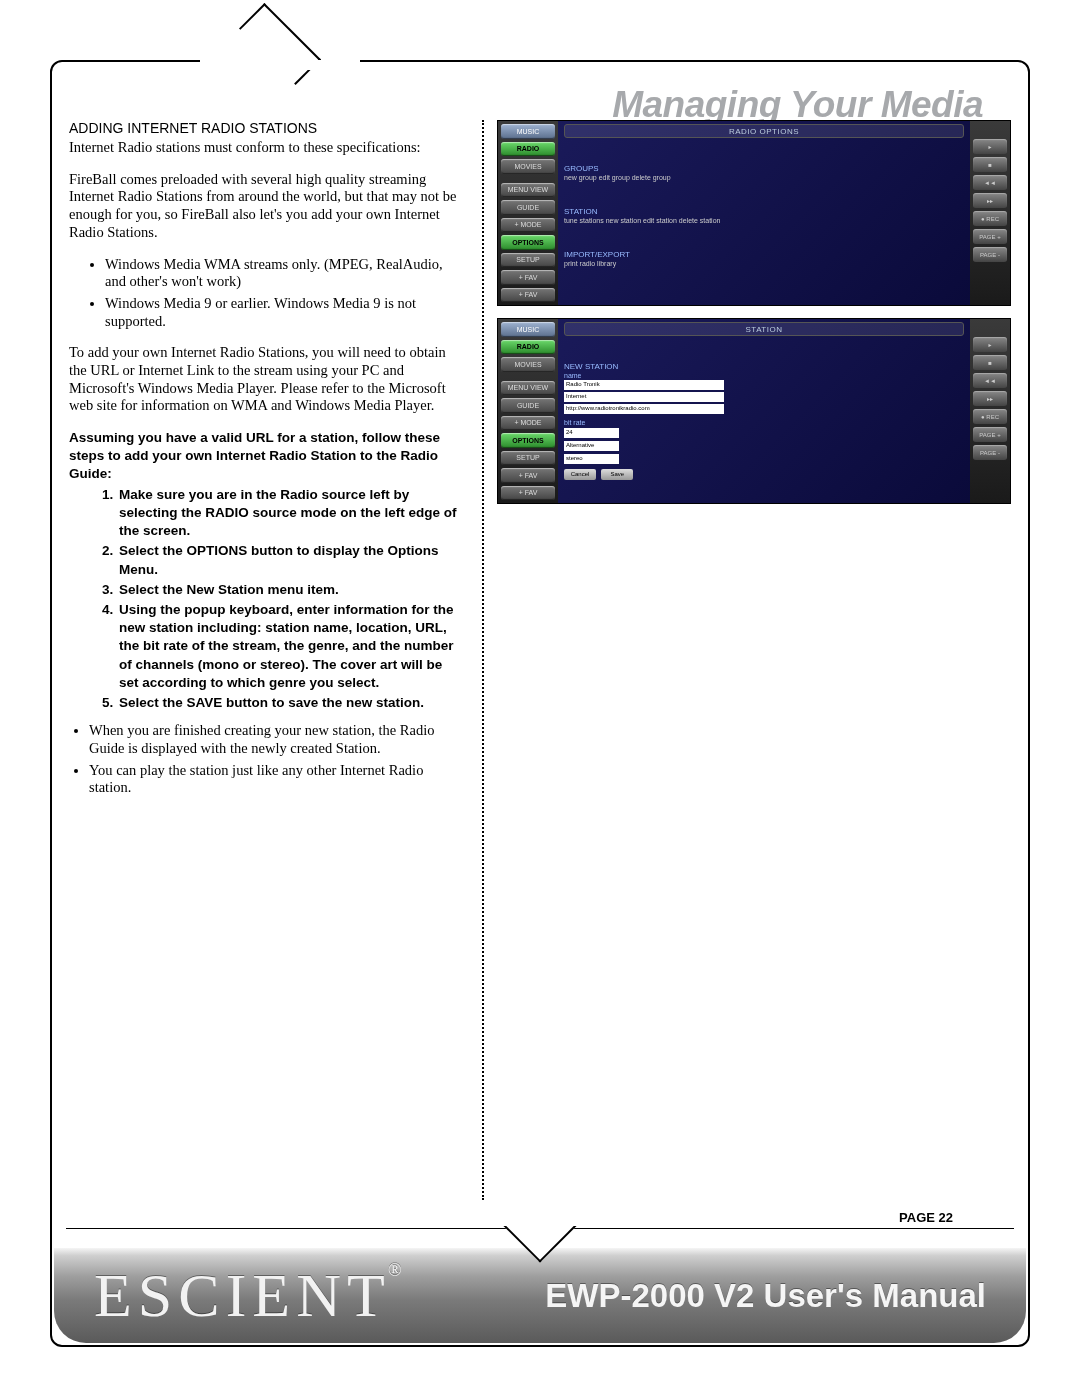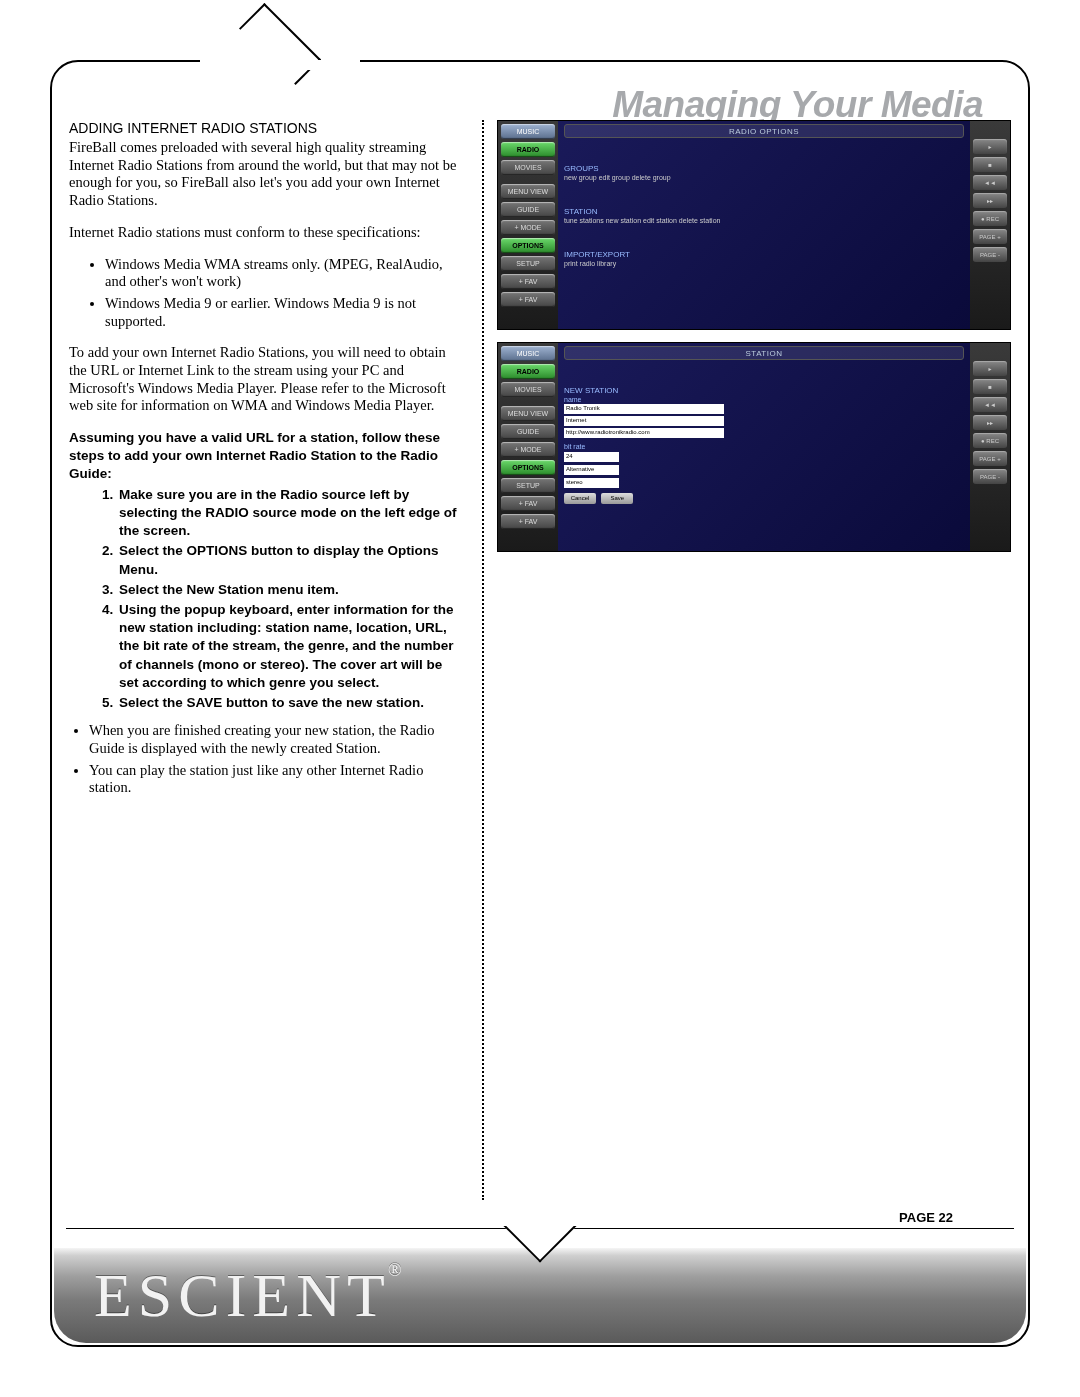--- a/index.html
+++ b/index.html
@@ -10,21 +10,21 @@
     font-family: "Times New Roman", Times, serif;
     position: relative;
   }
   .page-frame {
     position: absolute;
     top: 60px;
     left: 50px;
     right: 50px;
     bottom: 50px;
     border: 2.5px solid #000;
-    border-radius: 28px;
+    border-radius: 12px;
     background: #fff;
     overflow: hidden;
   }
   .tab-notch {
     position: absolute;
     top: 26px;
     left: 240px;
     width: 80px;
     height: 36px;
     background: #fff;
@@ -105,21 +105,21 @@
     margin: 0 0 10px 48px;
     list-style: decimal;
   }
   .steps li { margin-bottom: 2px; padding-left: 2px; }
   .bullets2 { margin: 0 0 14px 20px; list-style: disc; font-size: 14.5px; }
   .bullets2 li { margin-bottom: 4px; }
 
   .screenshot {
     background: #303030;
     border: 1px solid #000;
-    height: 210px;
+    height: 186px;
     position: relative;
     display: flex;
     font-family: Arial, Helvetica, sans-serif;
   }
   .ss-left {
     width: 60px;
     background: linear-gradient(180deg,#3a3a3a,#1a1a1a);
     display: flex;
     flex-direction: column;
     gap: 3px;
@@ -269,22 +269,22 @@
 <div class="tab-notch"></div>
 <div class="tab-notch-mask"></div>
 
 <div class="page-frame">
 
   <div class="section-title">Managing Your Media</div>
 
   <div class="content-area">
     <div class="left-col">
       <div class="heading1">ADDING INTERNET RADIO STATIONS</div>
+      <div class="para">Internet Radio stations must conform to these specifications:</div>
       <div class="para">FireBall comes preloaded with several high quality streaming Internet Radio Stations from around the world, but that may not be enough for you, so FireBall also let's you add your own Internet Radio Stations.</div>
-      <div class="para">Internet Radio stations must conform to these specifications:</div>
       <ul class="bullets">
         <li>Windows Media WMA streams only. (MPEG, RealAudio, and other's won't work)</li>
         <li>Windows Media 9 or earlier. Windows Media 9 is not supported.</li>
       </ul>
       <div class="para">To add your own Internet Radio Stations, you will need to obtain the URL or Internet Link to the stream using your PC and Microsoft's Windows Media Player.  Please refer to the Microsoft web site for information on WMA and Windows Media Player.</div>
       <div class="bold-para">Assuming you have a valid URL for a station, follow these steps to add your own Internet Radio Station to the Radio Guide:</div>
       <ol class="steps">
         <li>Make sure you are in the Radio source left by selecting the RADIO source mode on the left edge of the screen.</li>
         <li>Select the OPTIONS button to display the Options Menu.</li>
         <li>Select the New Station menu item.</li>
@@ -386,15 +386,16 @@
   <div class="page-label">PAGE 22</div>
 
   <div class="footer-hr"></div>
   <div class="bottom-notch"></div>
   <div class="bottom-notch-mask"></div>
 
   <div class="footer-bar">
     <div class="brand">
       <span>ESCIENT</span><span class="reg">®</span>
     </div>
+    <div class="manual-title">EWP-2000 V2 User's Manual</div>
   </div>
 
 </div>
 
 </body></html>

